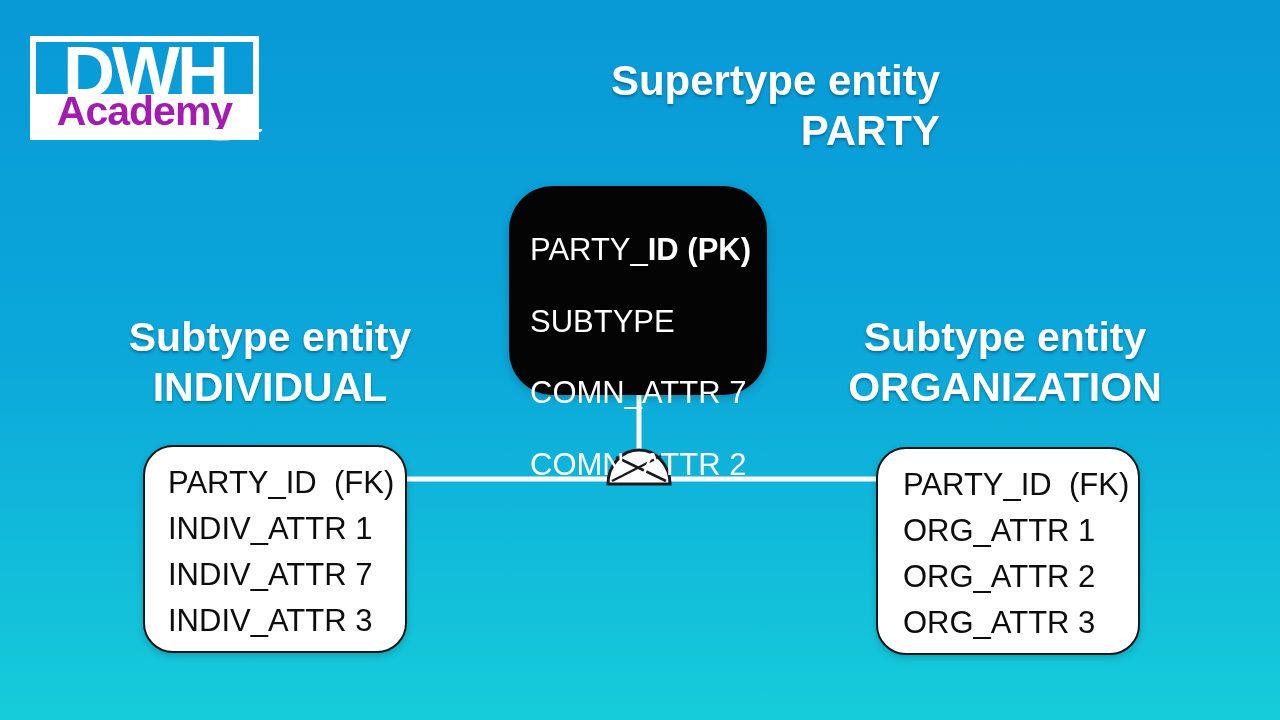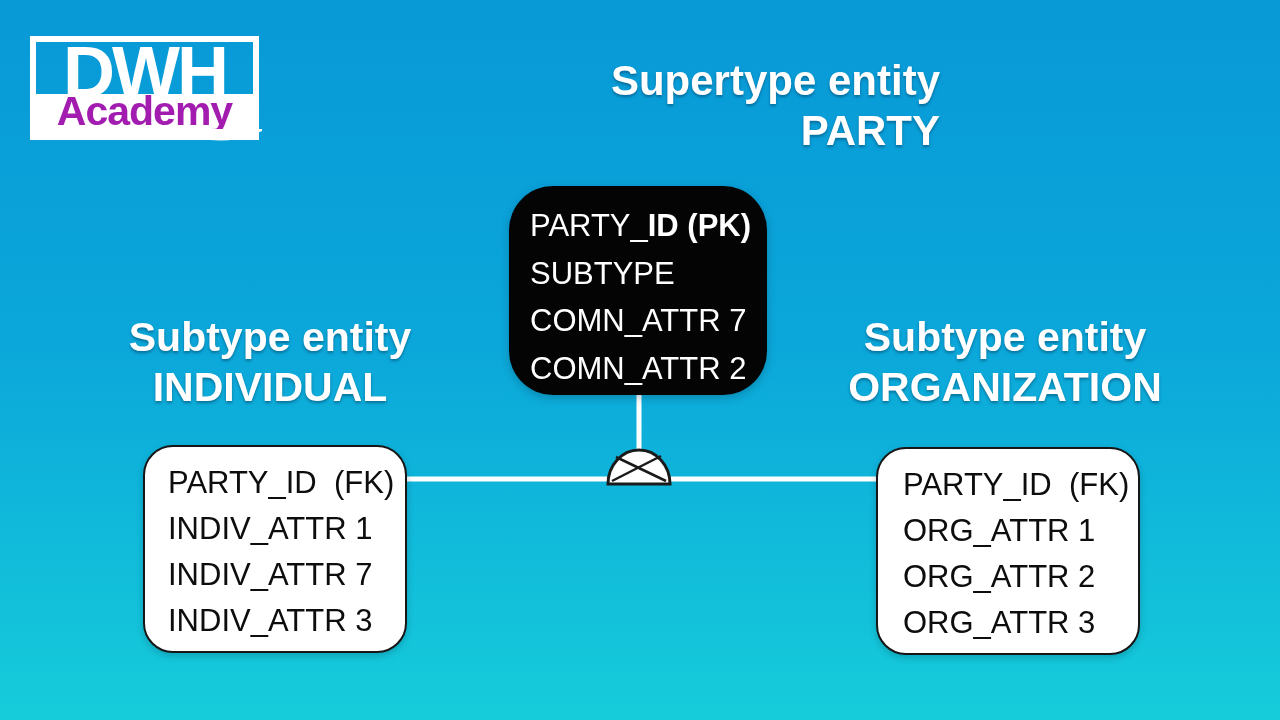--- a/index.html
+++ b/index.html
@@ -22,21 +22,21 @@
   .right-heading{left:780px;top:312px;width:450px;}
   .left-heading .h-line,.right-heading .h-line{font-size:41px;}
 
   .entity{position:absolute;z-index:2;box-sizing:border-box;}
   .entity .row{font-size:31px;white-space:pre;}
   .entity-black{
     left:509px;top:186px;width:258px;height:209px;border-radius:44px;
     background:#040404;color:#ffffff;padding:16px 0 0 21px;
     box-shadow:0 3px 8px rgba(0,30,50,.25);
   }
-  .entity-black .row{line-height:47.5px;}
+  .entity-black .row{line-height:47.5px;margin-top:24px;}
   .entity-black .b{font-weight:bold;}
   .entity-white{
     background:#ffffff;border:2px solid #161616;border-radius:30px;
     width:264px;height:208px;color:#0d0d0d;padding:13px 4px 0 23px;
     box-shadow:0 3px 7px rgba(0,35,55,.22);
   }
   .entity-white .row{line-height:46px;}
   .entity-individual{left:143px;top:445px;}
   .entity-organization{left:876px;top:447px;padding-left:25px;}
 

